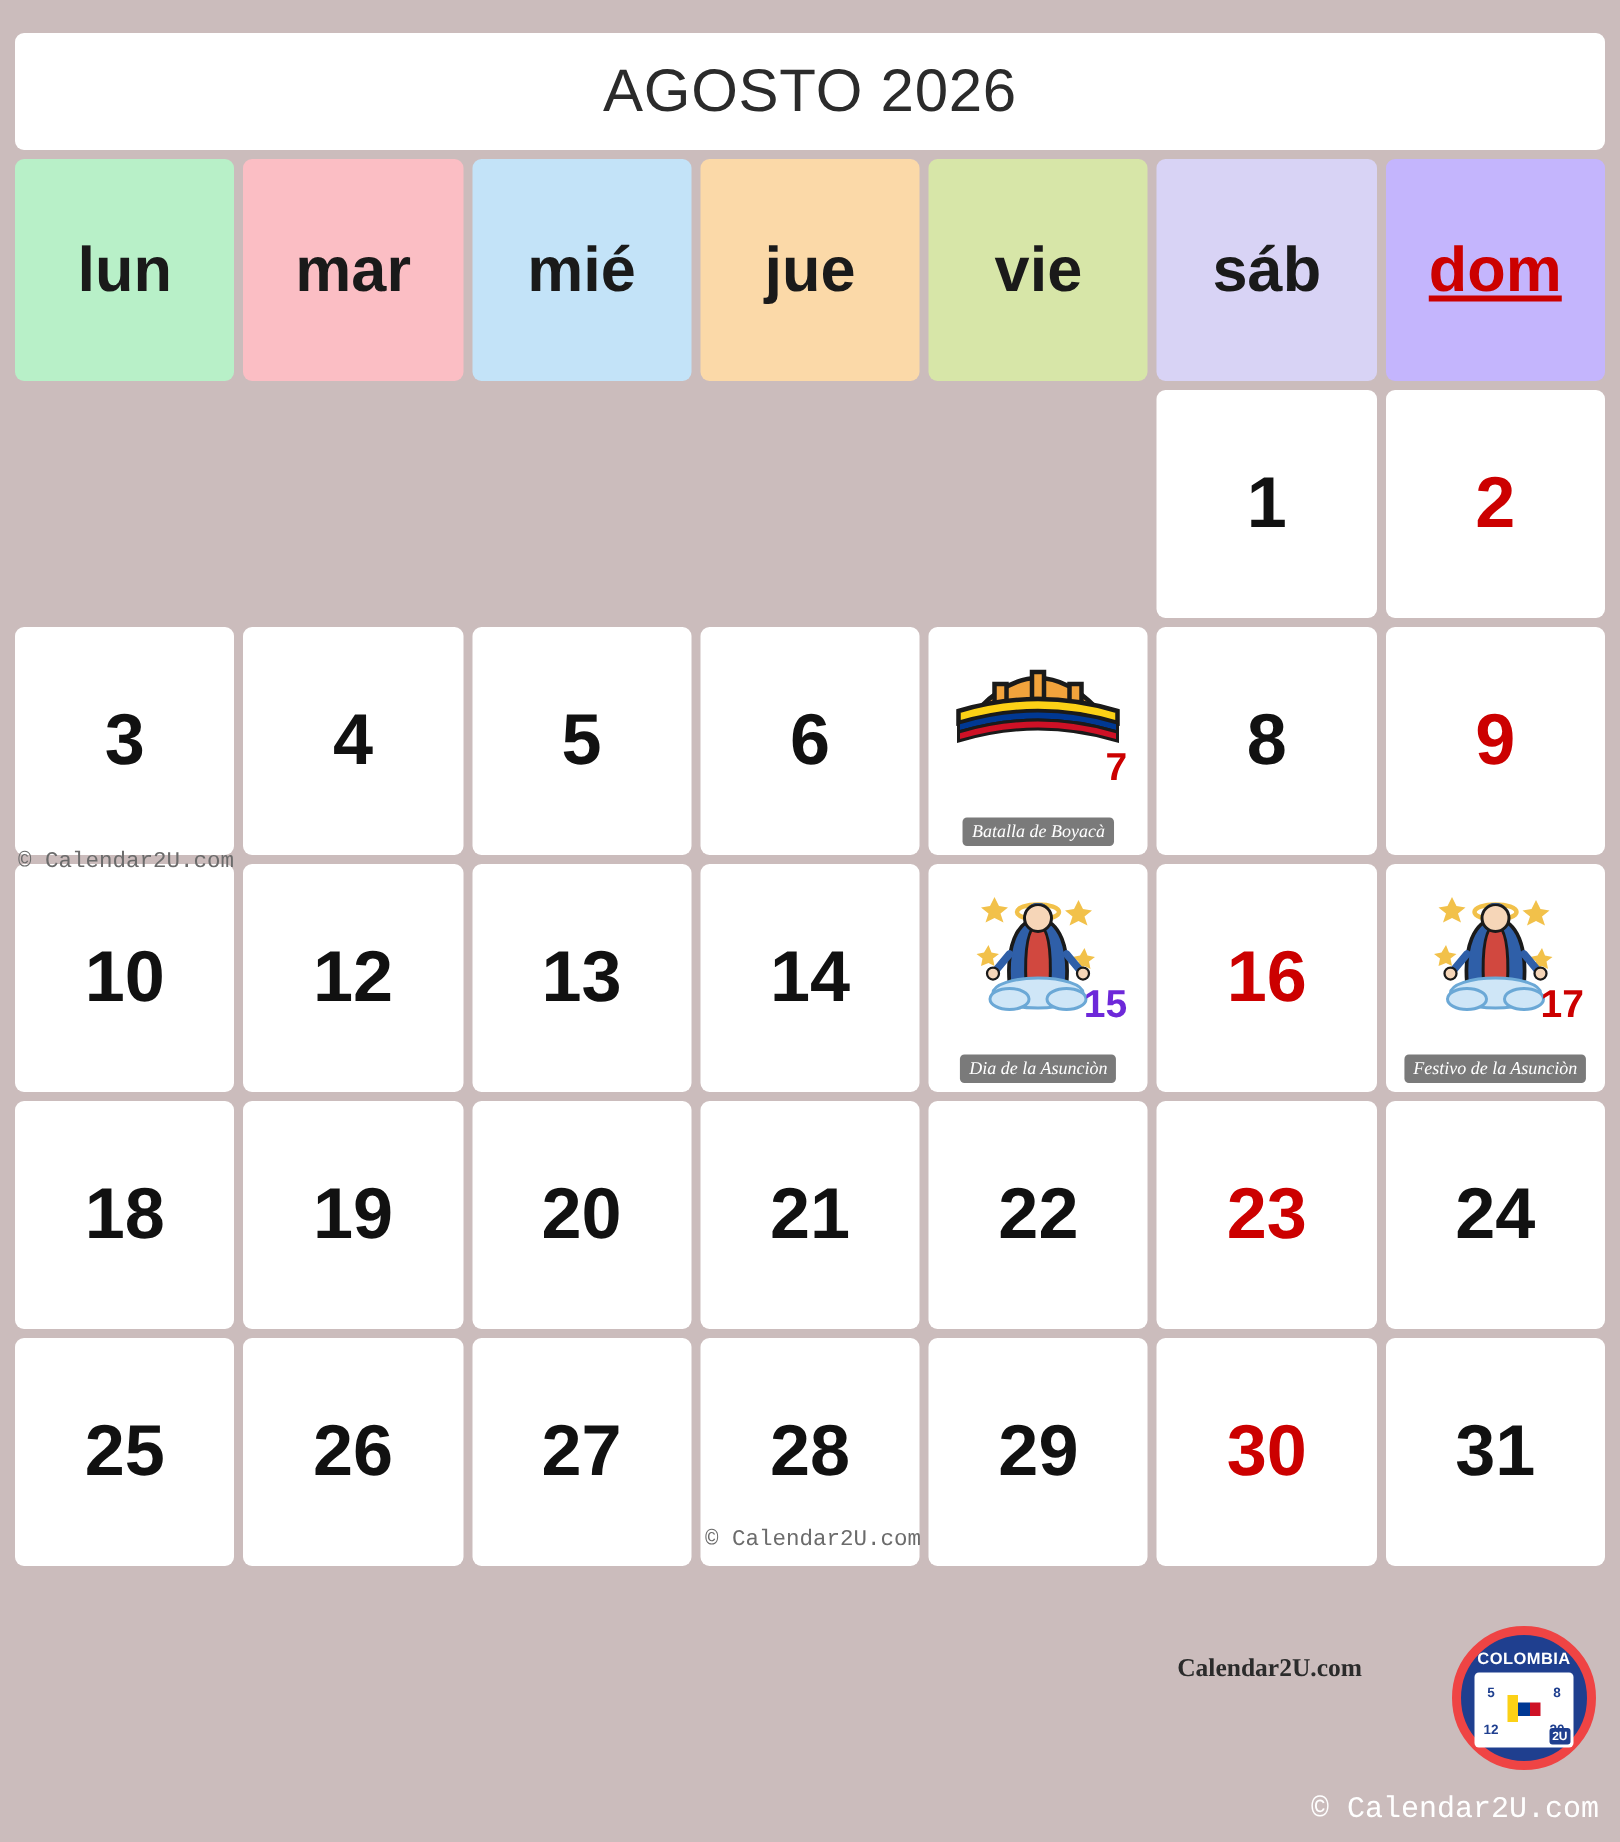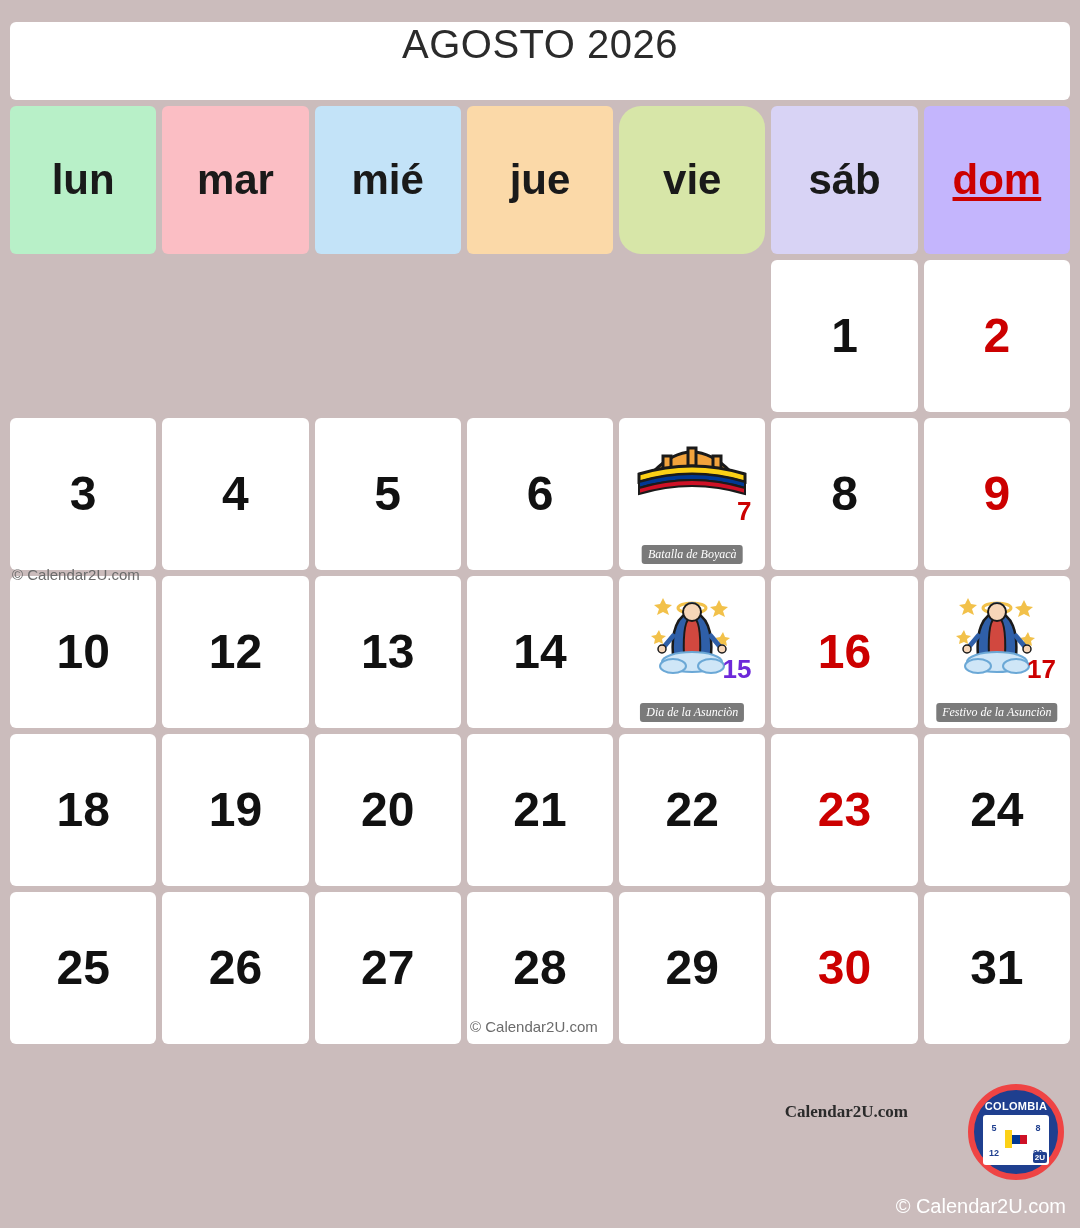--- a/index.html
+++ b/index.html
@@ -22,20 +22,21 @@
     height: 1228px;
     padding: 8px 8px 0 8px;
   }
   
   .title-bar {
     margin: 14px 2px 6px 2px;
     height: 78px;
     background: #ffffff;
     border-radius: 6px;
     display: flex;
+    align-items: center;
     justify-content: center;
   }
   .title-bar span {
     font-size: 40px;
     color: #2b2b2b;
     letter-spacing: 0.5px;
   }
   
   .grid {
     display: grid;
@@ -102,21 +103,21 @@
     position: absolute;
     top: 10px;
     left: 50%;
     transform: translateX(-50%);
   }
   
   .wm {
     position: absolute;
     font-size: 15px;
     color: #6b6b6b;
-    font-family: Liberation Sans, sans-serif;
+    font-family: Liberation Mono, monospace;
     white-space: nowrap;
   }
   .wm-a { left: 12px; top: 566px; }
   .wm-b { left: 470px; top: 1018px; }
   .wm-c { right: 14px; bottom: 10px; font-size: 20px; color: #ffffff; }
   .footer-brand {
     position: absolute;
     right: 172px;
     bottom: 106px;
     font-size: 17px;
@@ -199,21 +200,21 @@
       </div>
       <div class="dow" style="background: rgb(251, 190, 196);">
         <span>mar</span>
       </div>
       <div class="dow" style="background: rgb(195, 227, 248);">
         <span>mié</span>
       </div>
       <div class="dow" style="background: rgb(251, 217, 168);">
         <span>jue</span>
       </div>
-      <div class="dow" style="background: rgb(215, 230, 168); border-radius: 22px;">
+      <div class="dow" style="background: rgb(215, 230, 168);">
         <span>vie</span>
       </div>
       <div class="dow" style="background: rgb(216, 211, 245);">
         <span>sáb</span>
       </div>
       <div class="dow sun" style="background: #c4b5fd; text-decoration: underline;">
         <span>dom</span>
       </div>
       <div class="cell empty"></div>
       <div class="cell empty"></div>

